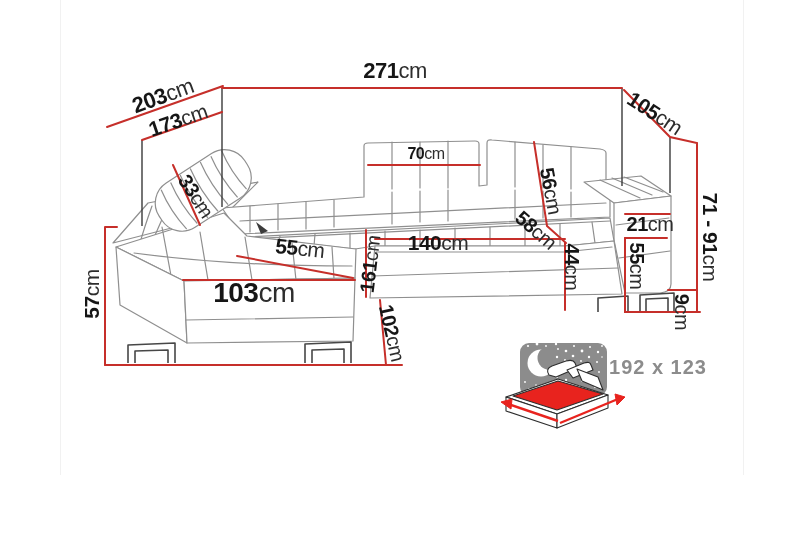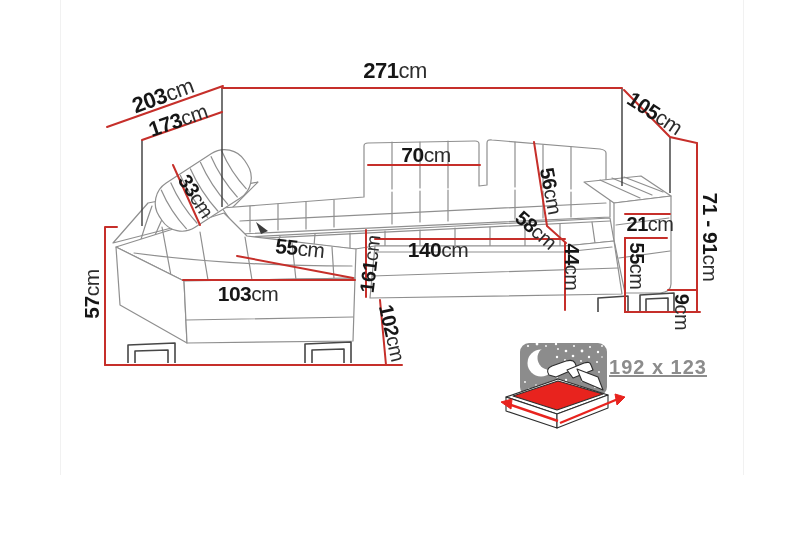--- a/index.html
+++ b/index.html
@@ -10,21 +10,21 @@
   .card-edge{position:absolute;left:60px;top:-4px;width:682px;height:502px;
     border:1px solid #f1f1f1;pointer-events:none;}
   .floor-band{position:absolute;left:0;top:498px;width:800px;height:35px;background:#fbfbfb;}
   svg{position:absolute;left:0;top:0;}
   .dim{
     position:absolute;white-space:nowrap;color:#161616;font-weight:700;
     letter-spacing:-0.5px;line-height:1;
     transform:translate(-50%,-50%) rotate(var(--r,0deg));
   }
   .dim .u{font-weight:400;color:#2d2d2d;}
-  .bed-size{color:#8c8c8c;letter-spacing:1px;text-decoration:underline;}
+  .bed-size{color:#8c8c8c;letter-spacing:1px;}
 </style>
 </head>
 <body>
 
 <div id="stage">
   <div class="card-edge"></div>
   <div class="floor-band"></div>
 
   <svg width="800" height="533" viewBox="0 0 800 533">
 
@@ -174,28 +174,28 @@
       </g>
     </g>
   </svg>
 
   <div class="dim" style="left:395px;top:71px;font-size:22px"><span class="v">271</span><span class="u">cm</span></div>
   <div class="dim" style="left:163px;top:96px;font-size:22px;--r:-20deg"><span class="v">203</span><span class="u">cm</span></div>
   <div class="dim" style="left:178px;top:120px;font-size:21px;--r:-19deg"><span class="v">173</span><span class="u">cm</span></div>
   <div class="dim" style="left:655px;top:113px;font-size:21px;--r:33deg"><span class="v">105</span><span class="u">cm</span></div>
   <div class="dim" style="left:710px;top:237px;font-size:21px;--r:90deg"><span class="v">71 - 91</span><span class="u">cm</span></div>
   <div class="dim" style="left:196px;top:196px;font-size:20px;--r:57deg"><span class="v">33</span><span class="u">cm</span></div>
-  <div class="dim" style="left:426px;top:154px;font-size:21px"><span class="v">70</span><span class="u">cm</span></div>
+  <div class="dim" style="left:426px;top:154px;font-size:16px"><span class="v">70</span><span class="u">cm</span></div>
   <div class="dim" style="left:551px;top:191px;font-size:20px;--r:79deg"><span class="v">56</span><span class="u">cm</span></div>
   <div class="dim" style="left:536px;top:230px;font-size:20px;--r:41deg"><span class="v">58</span><span class="u">cm</span></div>
   <div class="dim" style="left:650px;top:224px;font-size:20px"><span class="v">21</span><span class="u">cm</span></div>
   <div class="dim" style="left:572px;top:267px;font-size:20px;--r:90deg"><span class="v">44</span><span class="u">cm</span></div>
   <div class="dim" style="left:637px;top:266px;font-size:20px;--r:90deg"><span class="v">55</span><span class="u">cm</span></div>
-  <div class="dim" style="left:438px;top:249px;font-size:21px"><span class="v">140</span><span class="u">cm</span></div>
+  <div class="dim" style="left:438px;top:242px;font-size:21px"><span class="v">140</span><span class="u">cm</span></div>
   <div class="dim" style="left:370px;top:264px;font-size:20px;--r:-83deg"><span class="v">161</span><span class="u">cm</span></div>
-  <div class="dim" style="left:248px;top:293px;font-size:21px"><span class="v">103</span><span class="u">cm</span></div>
+  <div class="dim" style="left:254px;top:293px;font-size:28px"><span class="v">103</span><span class="u">cm</span></div>
   <div class="dim" style="left:91px;top:294px;font-size:21px;--r:-90deg"><span class="v">57</span><span class="u">cm</span></div>
   <div class="dim" style="left:392px;top:333px;font-size:20px;--r:77deg"><span class="v">102</span><span class="u">cm</span></div>
   <div class="dim" style="left:682px;top:312px;font-size:20px;--r:90deg"><span class="v">9</span><span class="u">cm</span></div>
   <div class="dim" style="left:300px;top:248px;font-size:21px;--r:6deg"><span class="v">55</span><span class="u">cm</span></div>
 
   <div class="dim bed-size" style="left:658px;top:367px;font-size:20px"><span>192 x 123</span></div>
 </div>
 
 </body></html>

